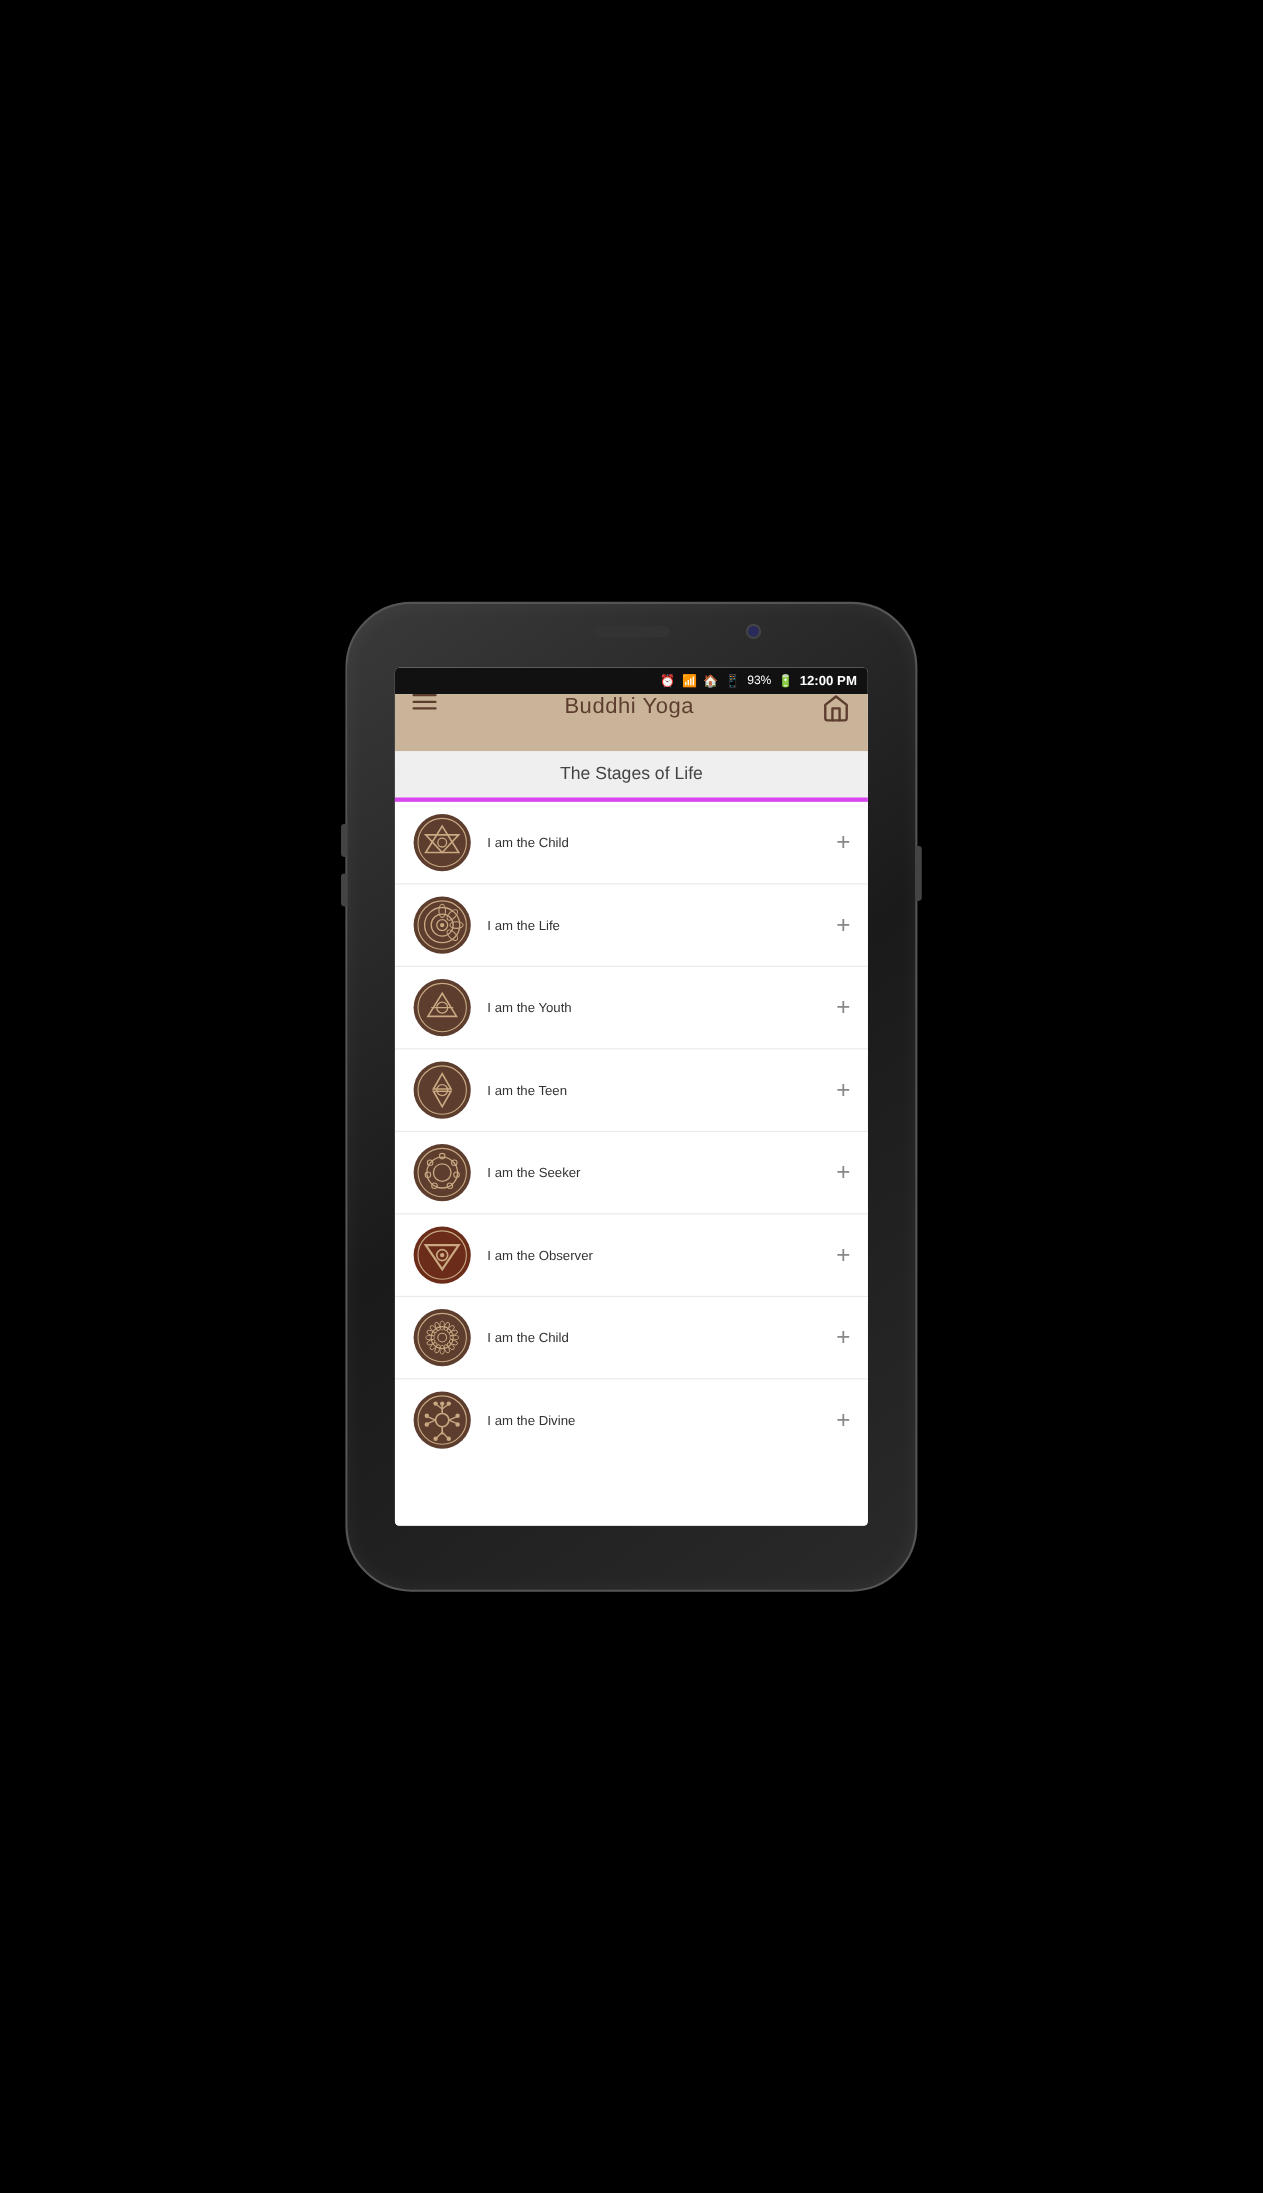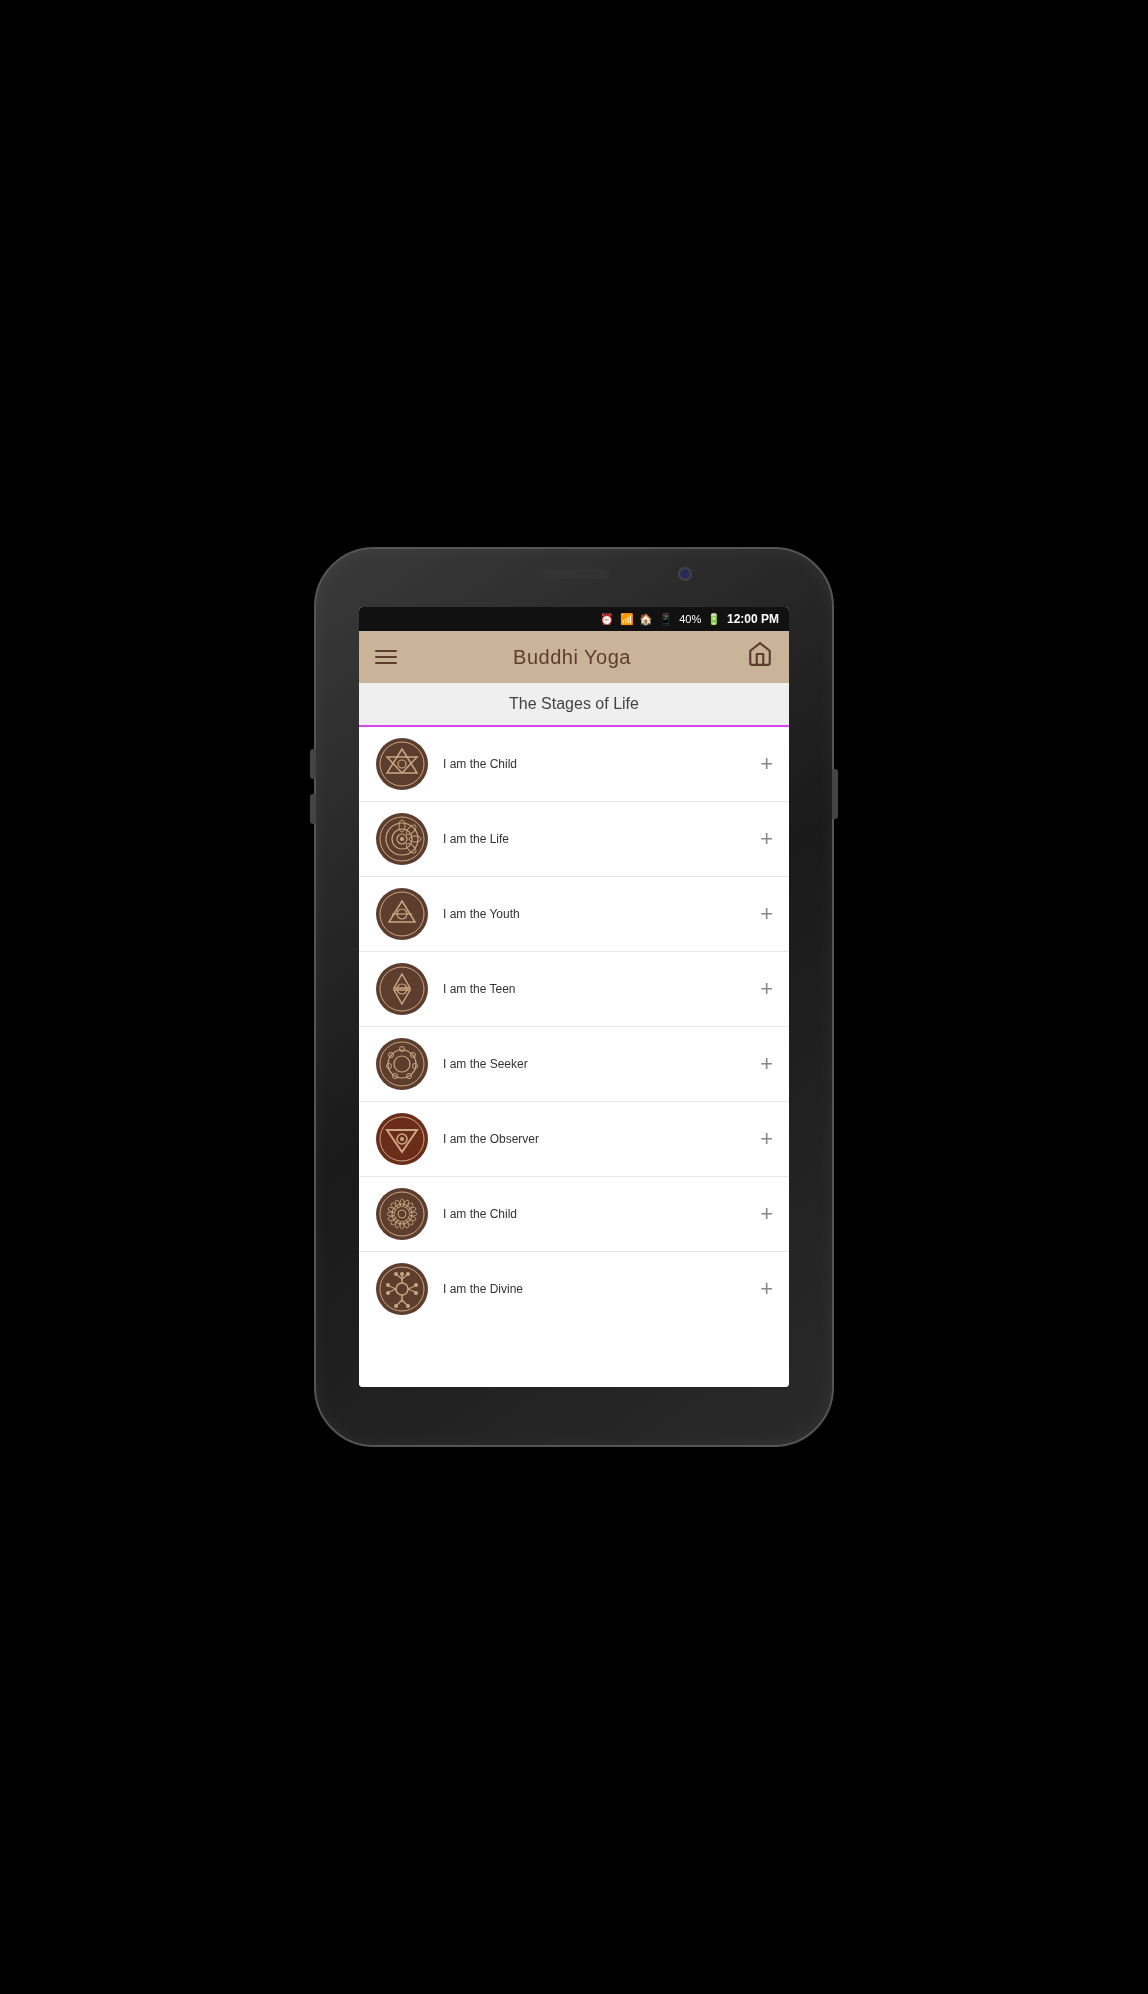--- a/index.html
+++ b/index.html
@@ -75,21 +75,21 @@
 
     .status-bar .time {
       font-weight: bold;
       font-size: 12px;
     }
 
     
     .app-header {
       background: #c9b49a;
       display: flex;
-      align-items: center;
+      align-items: flex-start;
       justify-content: space-between;
       padding: 0 16px;
       height: 52px;
       flex-shrink: 0;
     }
 
     .hamburger-icon {
       display: flex;
       flex-direction: column;
       gap: 4px;
@@ -118,21 +118,21 @@
     }
 
     
     .page-subtitle {
       background: #efefef;
       text-align: center;
       padding: 12px;
       font-size: 16px;
       color: #444;
       font-weight: 400;
-      border-bottom: 2px solid #d946ef;
+      border-bottom: 4px solid #d946ef;
       flex-shrink: 0;
     }
 
     
     .stages-list {
       background: #fff;
       flex: 1;
       overflow-y: auto;
     }
 
@@ -209,21 +209,21 @@
   <div class="phone-speaker"></div>
   <div class="phone-camera"></div>
 
   <div class="phone-screen">
 
     <div class="status-bar">
       <span>⏰</span>
       <span>📶</span>
       <span>🏠</span>
       <span>📱</span>
-      <span>40%</span>
+      <span>93%</span>
       <span>🔋</span>
       <span class="time">12:00 PM</span>
     </div>
 
     <div class="app-header">
       <div class="hamburger-icon">
         <span></span>
         <span></span>
         <span></span>
       </div>

